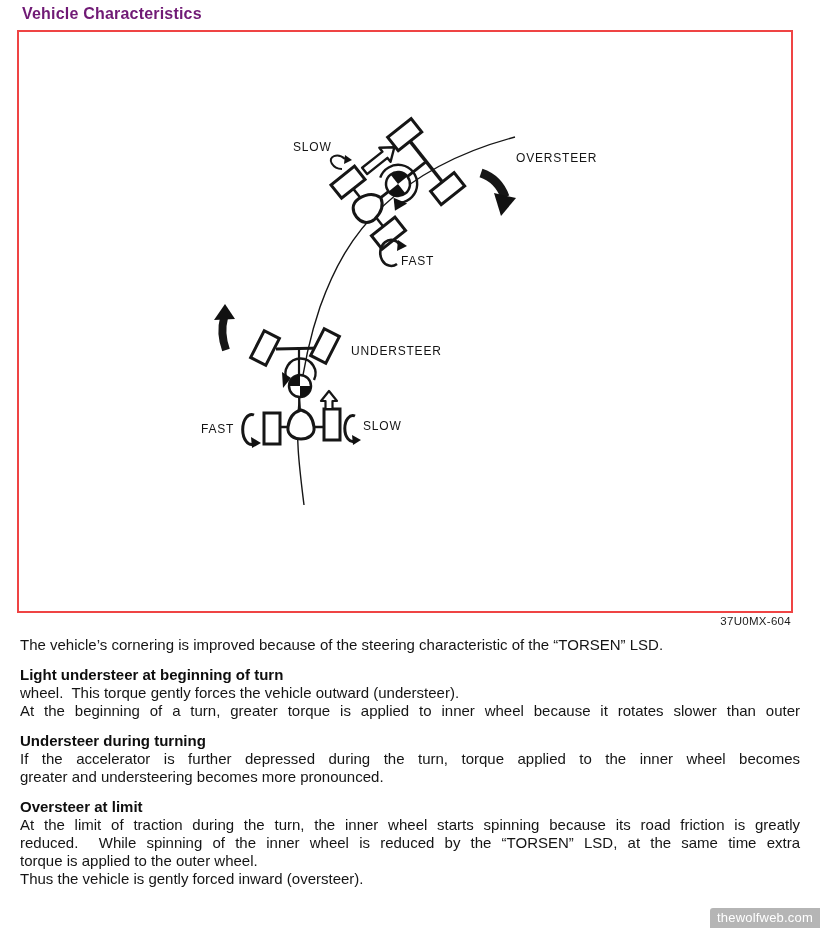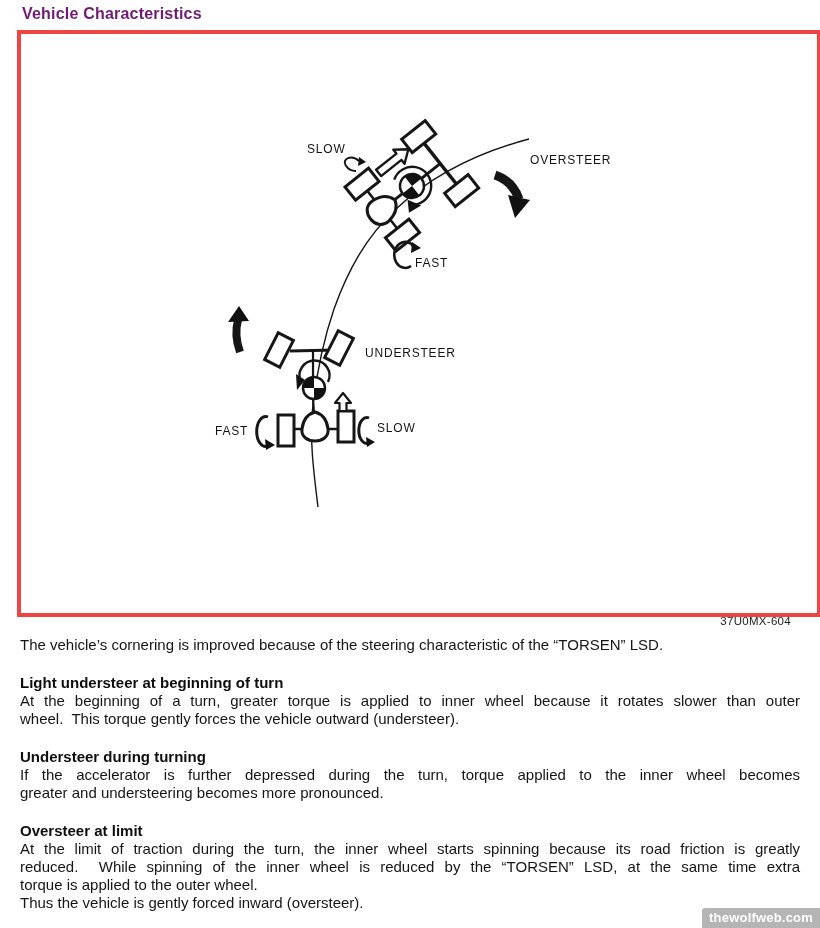--- a/index.html
+++ b/index.html
@@ -21,23 +21,22 @@
     font-weight: bold;
     letter-spacing: 0.2px;
     color: #701a75;
   }
   .diagram-frame {
     position: absolute;
     left: 17px;
     top: 30px;
     width: 772px;
     height: 579px;
-    border: 4px solid #ef4444;
+    border: 2px solid #ef4444;
     background: #fff;
-    padding-left: 24px;
   }
   .diagram-frame svg {
     position: absolute;
     inset: 0;
     width: 100%;
     height: 100%;
   }
   .figure-code {
     position: absolute;
     right: 29px;
@@ -53,33 +52,33 @@
     width: 780px;
     font-size: 15px;
     line-height: 18px;
     color: #151515;
   }
   .body-text .line { white-space: pre-wrap; }
   .body-text .line.full {
     text-align: justify;
     text-align-last: justify;
   }
-  .section { margin-top: 20px; }
+  .section { margin-top: 12px; }
   .section .heading {
     font-weight: bold;
     color: #0e0e0e;
   }
   .watermark {
     position: absolute;
     right: 0;
     bottom: 0;
     background: #b5b5b5;
     color: #ffffff;
     font-size: 13px;
-    font-weight: bold;
+    font-weight: normal;
     padding: 2px 7px 3px 7px;
     border-radius: 3px 0 0 0;
     letter-spacing: 0.2px;
   }
   svg text {
     font-family: "Liberation Sans", sans-serif;
     font-size: 12px;
     fill: #141414;
     letter-spacing: 0.8px;
   }
@@ -186,22 +185,22 @@
   </svg>
 </div>
 
 <div class="figure-code">37U0MX-604</div>
 
 <div class="body-text">
   <div class="line">The vehicle’s cornering is improved because of the steering characteristic of the “TORSEN” LSD.</div>
 
   <div class="section">
     <div class="heading">Light understeer at beginning of turn</div>
+    <div class="line">wheel.  This torque gently forces the vehicle outward (understeer).</div>
     <div class="line full">At the beginning of a turn, greater torque is applied to inner wheel because it rotates slower than outer</div>
-    <div class="line">wheel.  This torque gently forces the vehicle outward (understeer).</div>
   </div>
 
   <div class="section">
     <div class="heading">Understeer during turning</div>
     <div class="line full">If the accelerator is further depressed during the turn, torque applied to the inner wheel becomes</div>
     <div class="line">greater and understeering becomes more pronounced.</div>
   </div>
 
   <div class="section">
     <div class="heading">Oversteer at limit</div>

